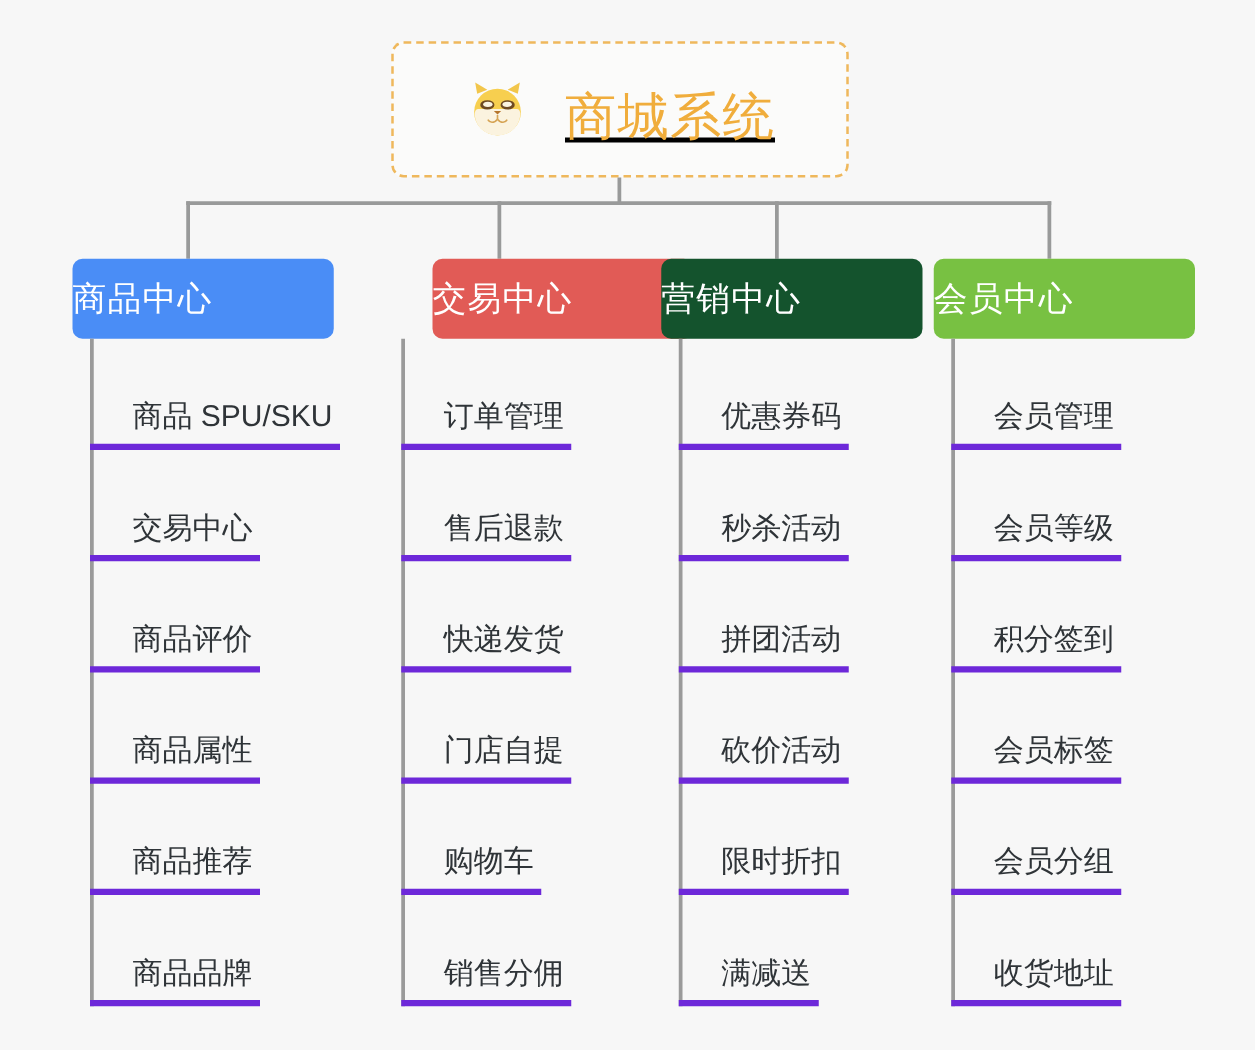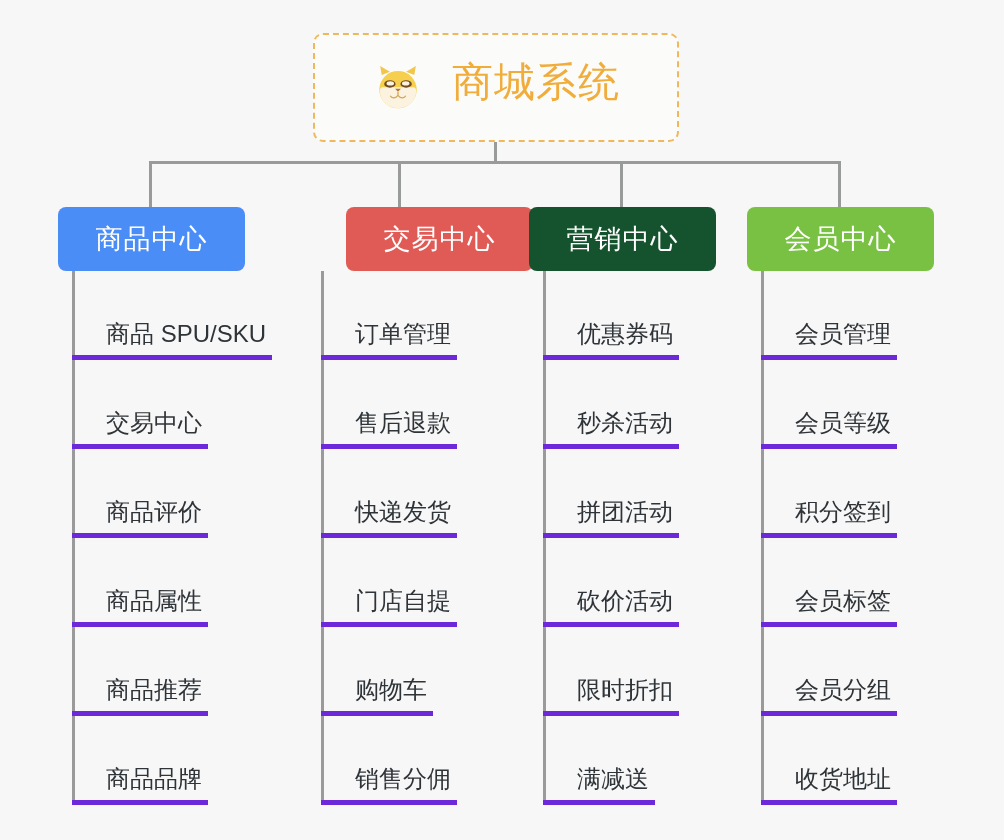--- a/index.html
+++ b/index.html
@@ -13,38 +13,38 @@
   #canvas{position:absolute;left:0;top:0;width:1004px;height:840px;}
 
   
   .root-node{
     position:absolute;left:313px;top:33px;width:366px;height:109px;
     border:2px dashed #efb85c;border-radius:10px;
     background:#fbfbfa;
     box-sizing:border-box;
     display:flex;align-items:center;justify-content:center;
   }
-  .root-inner{display:flex;align-items:flex-start;gap:28px;}
+  .root-inner{display:flex;align-items:flex-end;gap:28px;text-decoration:underline;}
   .root-title{
     color:#f0ad3c;font-size:41px;line-height:1;
     letter-spacing:1px;font-weight:400;white-space:nowrap;
   }
   .shiba{width:52px;height:52px;display:block;}
 
   
   .conn{position:absolute;background:#999a9a;}
   .bus{left:149px;top:161px;width:692px;height:3px;}
   .stem-root{left:494px;top:142px;width:3px;height:21px;}
   .drop{top:161px;width:3px;height:46px;}
 
   
   .col{position:absolute;top:207px;width:187px;}
   .col-header{
-    width:187px;height:64px;border-radius:8px;
-    display:flex;align-items:center;justify-content:center;
+    width:209px;height:64px;border-radius:8px;
+    display:flex;align-items:center;
     color:#ffffff;font-size:27px;letter-spacing:1px;
     box-sizing:border-box;
   }
   
   .spine{
     position:absolute;left:14px;top:64px;width:3px;
     background:#9a9a9a;
   }
   .items{position:absolute;left:14px;top:64px;width:400px;}
   .item{

